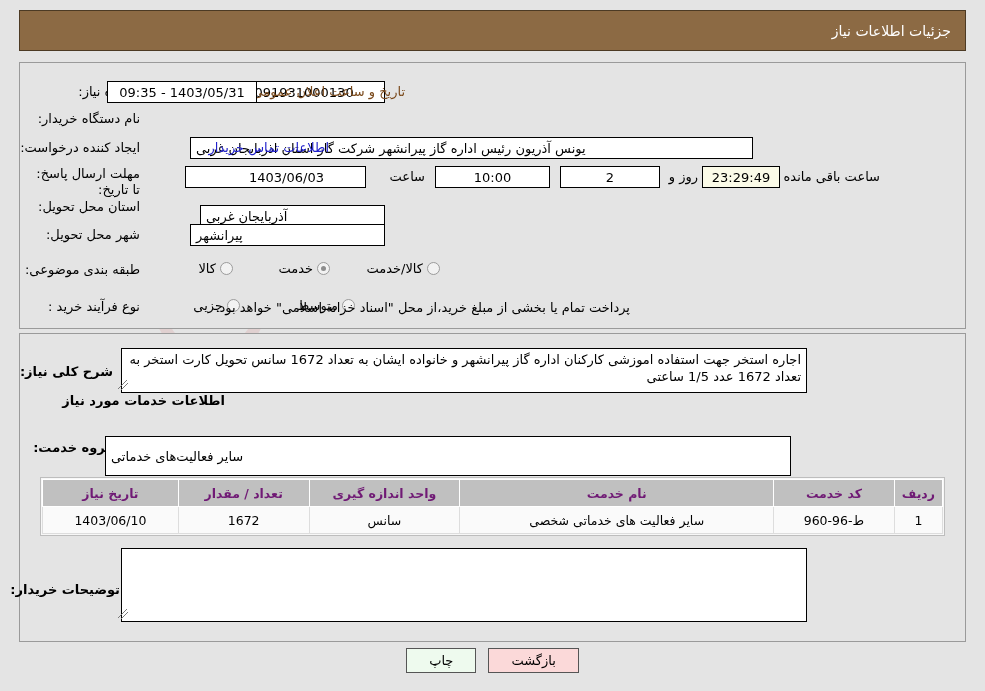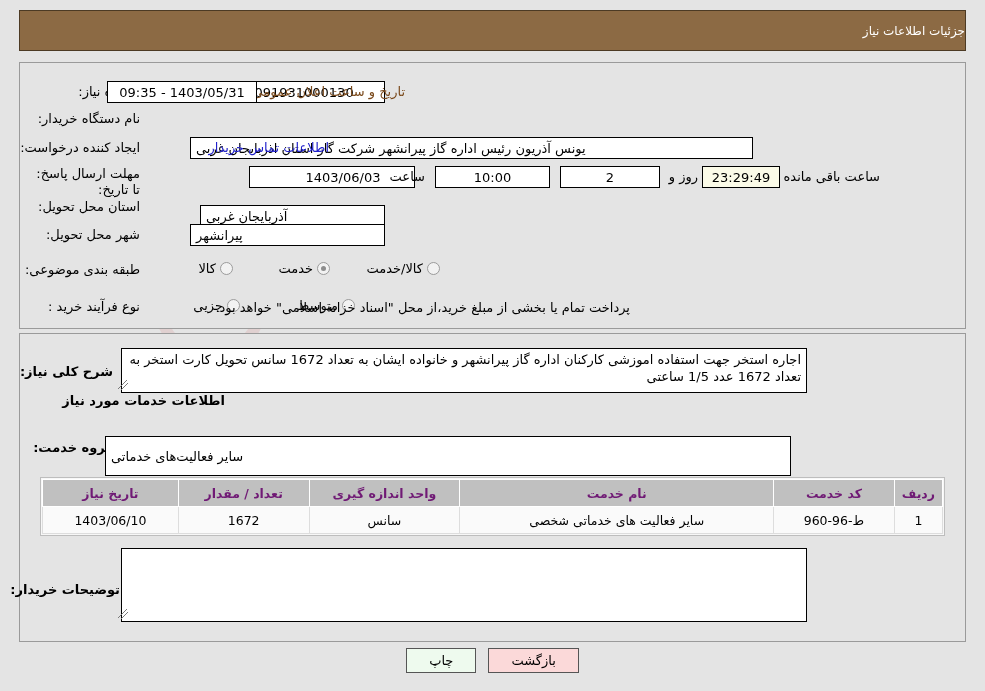--- a/index.html
+++ b/index.html
@@ -57,21 +57,22 @@
     background: #8c6a44;
     border: 1px solid #4c3a24;
     box-sizing: border-box;
     display: flex;
     align-items: center;
     justify-content: flex-start;
     z-index: 10;
   }
   .header-title {
     color: #ffffff;
-    font-size: 12px;
+    font-size: 14px;
+    padding-right: 14px;
     white-space: nowrap;
   }
 
   
   .panel {
     position: absolute;
     background: #e4e4e4;
     border: 1px solid #9a9a9a;
     box-sizing: border-box;
     z-index: 8;
@@ -267,21 +268,21 @@
   <div class="lbl" style="right:580px; top:84px; color:#7b4a1c;">تاریخ و ساعت اعلان عمومی:</div>
   <div class="fld center" style="right:728px; top:81px; width:150px; left:auto;">1403/05/31 - 09:35</div>
 
   <div class="lbl" style="right:845px; top:111px;">نام دستگاه خریدار:</div>
 
   <div class="lbl" style="right:845px; top:140px;">ایجاد کننده درخواست:</div>
   <div class="fld right" style="right:232px; top:137px; width:563px;">یونس آذریون رئیس اداره گاز پیرانشهر شرکت گاز استان اذربایجان غربی</div>
   <div class="linktext" style="right:656px; top:140px;">اطلاعات تماس خریدار</div>
 
   <div class="lbl" style="right:845px; top:166px; width:110px; text-align:right; white-space:normal; line-height:16px;">مهلت ارسال پاسخ: تا تاریخ:</div>
-  <div class="fld center" style="right:570px; top:166px; width:166px;padding-left:27px;">1403/06/03</div>
+  <div class="fld center" style="right:619px; top:166px; width:181px;padding-left:27px;">1403/06/03</div>
   <div class="plain" style="right:560px; top:169px;">ساعت</div>
   <div class="fld center" style="right:435px; top:166px; width:115px;">10:00</div>
   <div class="fld center" style="right:325px; top:166px; width:100px;">2</div>
   <div class="plain" style="right:287px; top:169px;">روز و</div>
   <div class="fld timer" style="right:205px; top:166px; width:78px;">23:29:49</div>
   <div class="plain" style="right:105px; top:169px;">ساعت باقی مانده</div>
 
   <div class="lbl" style="right:845px; top:199px;">استان محل تحویل:</div>
   <div class="fld right" style="right:600px; top:205px; width:185px;">آذربایجان غربی</div>
 

